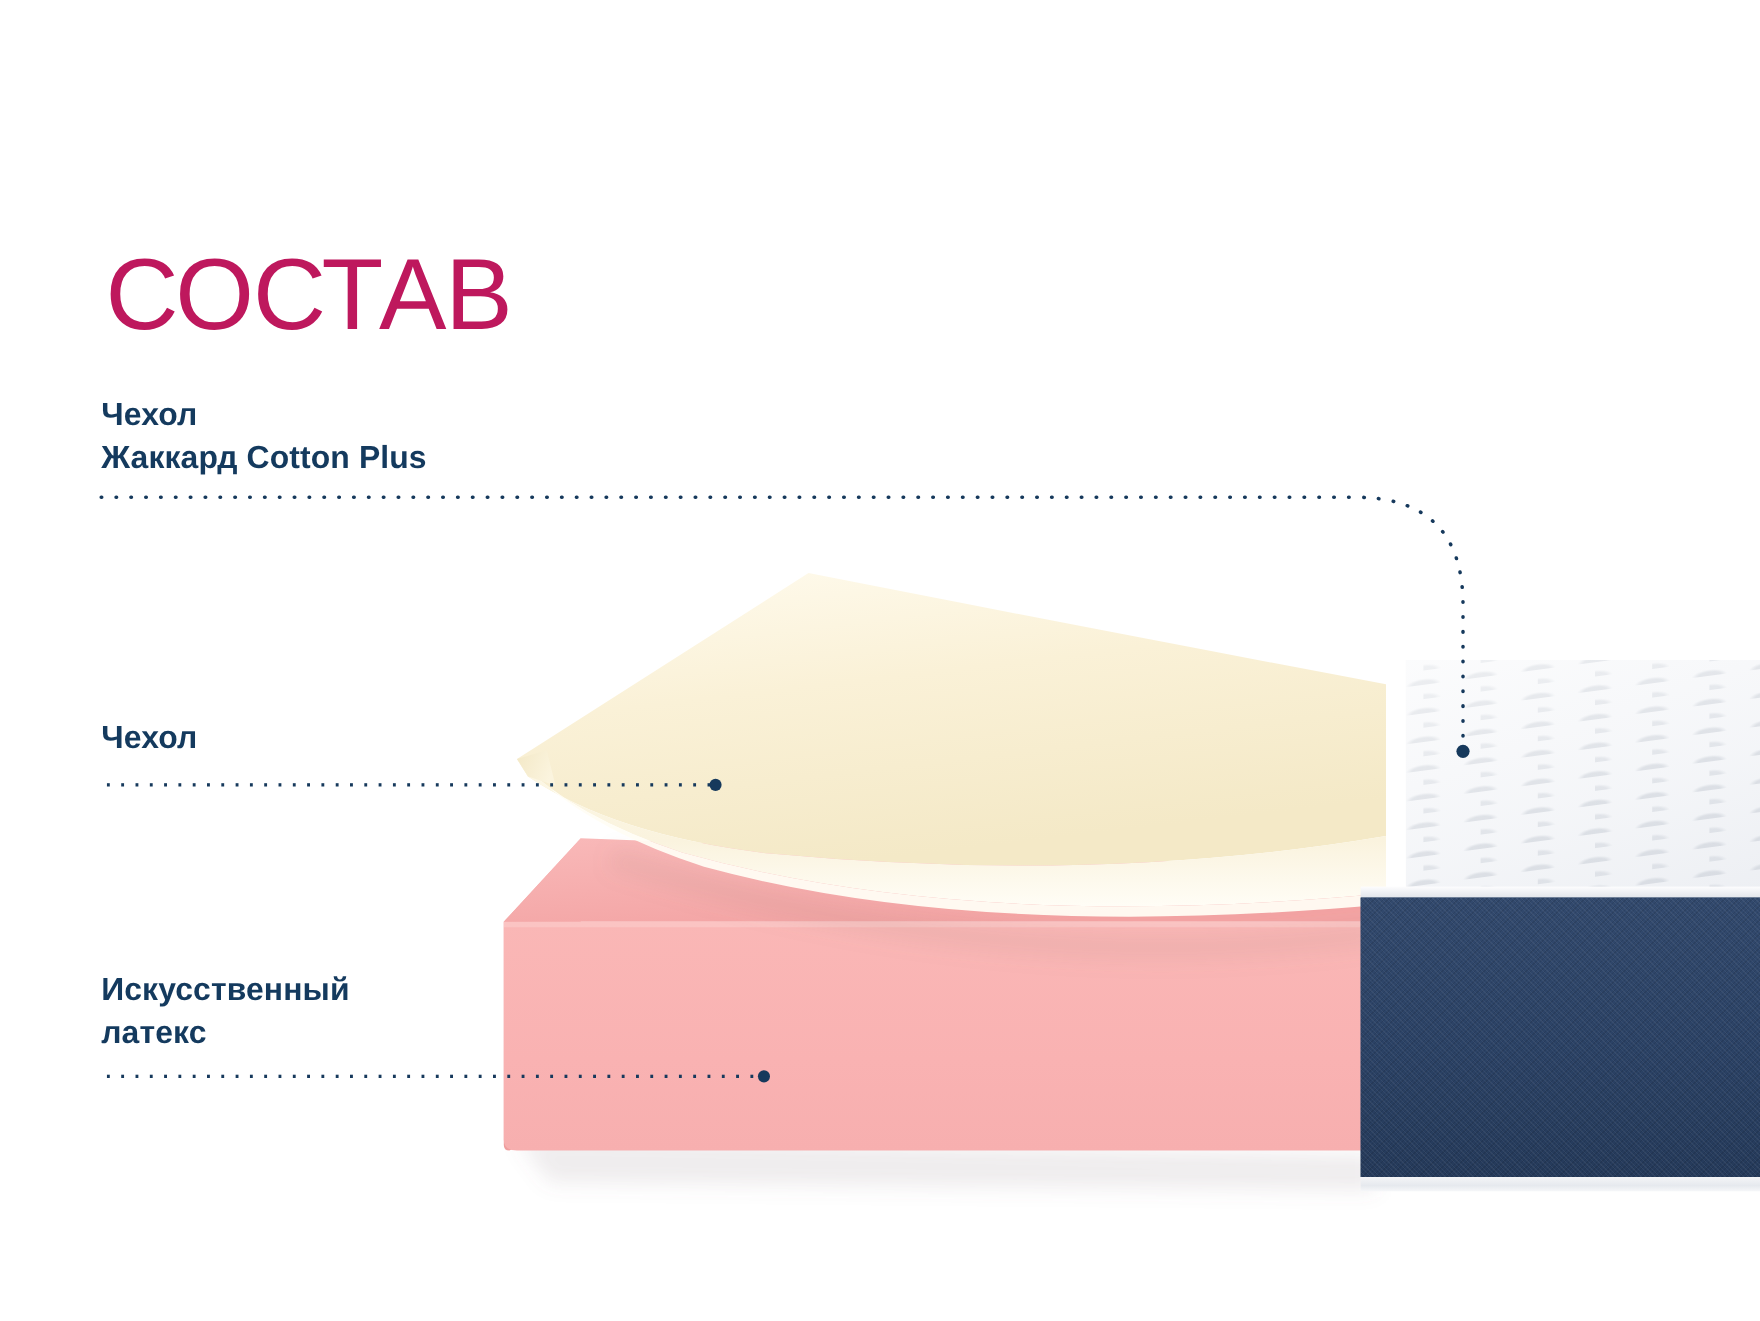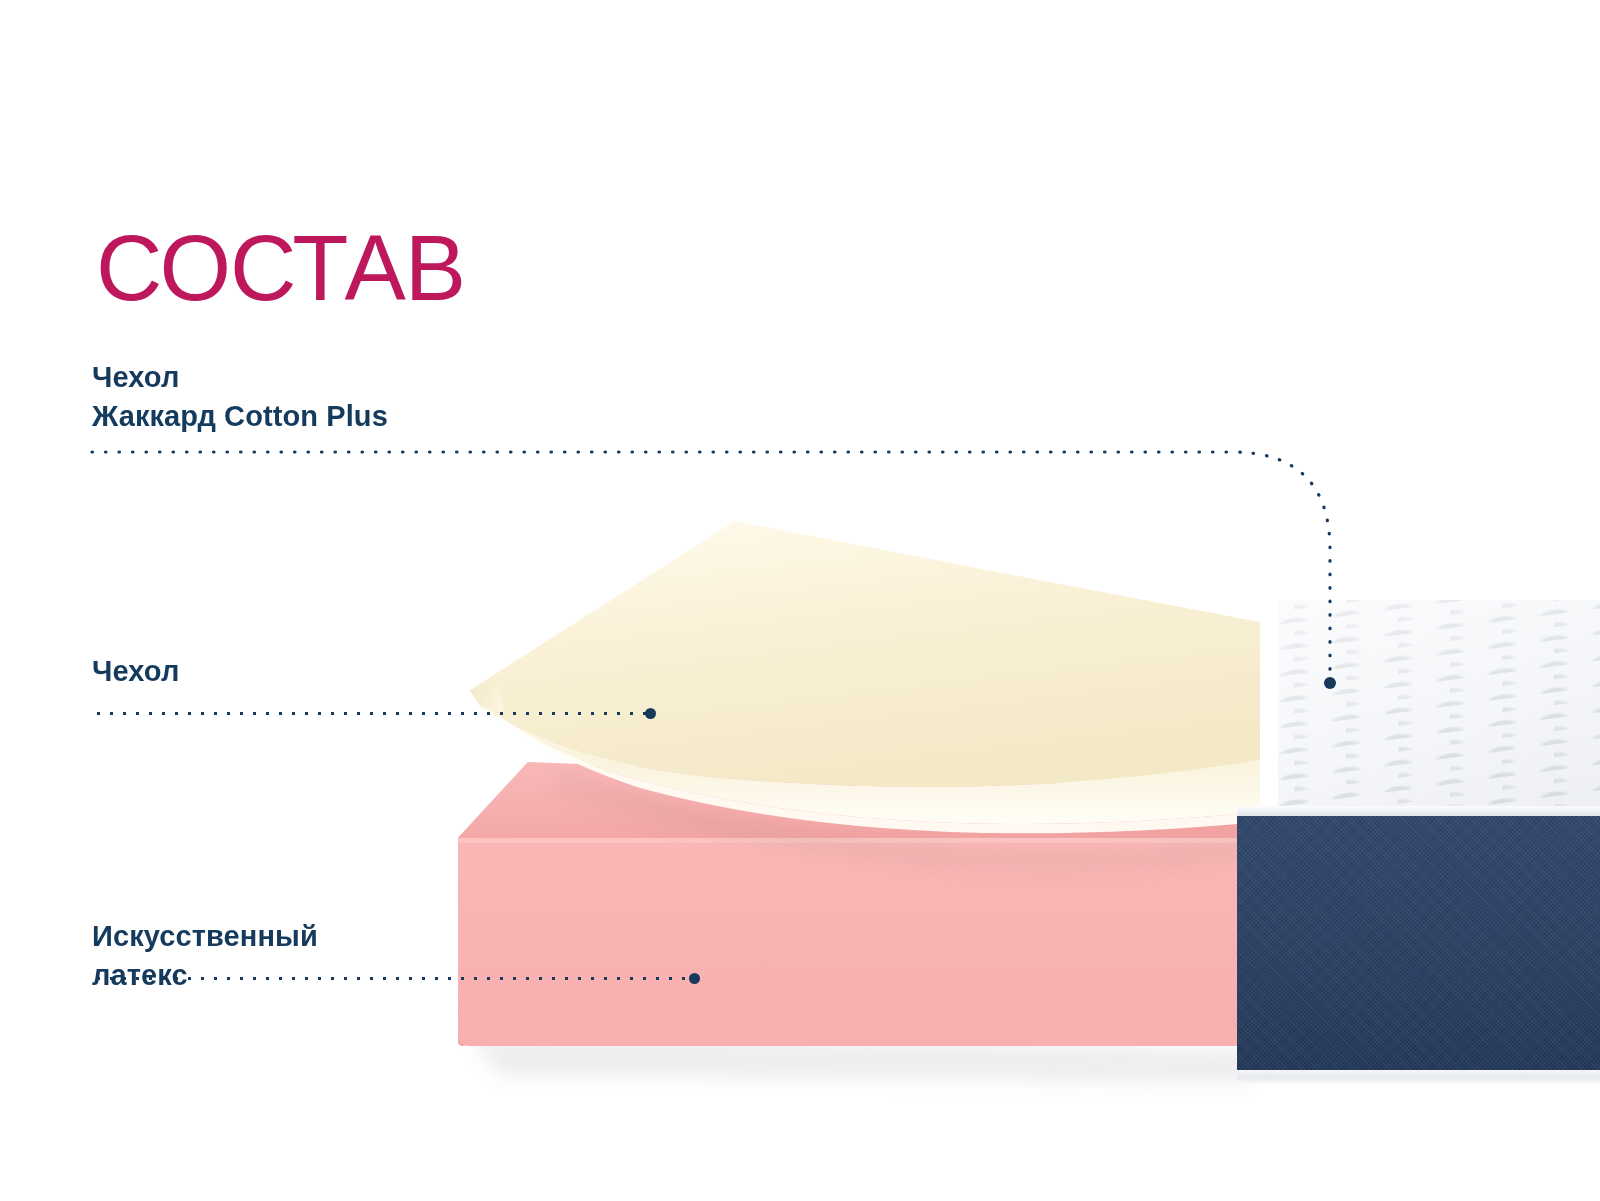--- a/index.html
+++ b/index.html
@@ -268,21 +268,21 @@
   </svg>
 
   <div class="callout" style="left:92px; top:652px;">
     <div class="callout-text">Чехол</div>
   </div>
   <div class="leader" style="left:92px; top:710px; width:560px;">
     <div class="leader-line"></div>
     <div class="leader-dot" style="left:553px;"></div>
   </div>
 
-  <div class="callout" style="left:92px; top:917px;">
+  <div class="callout" style="left:92px; top:881px;">
     <div class="callout-text">Искусственный
 латекс</div>
   </div>
   <div class="leader" style="left:92px; top:975px; width:604px;">
     <div class="leader-line"></div>
     <div class="leader-dot" style="left:597px;"></div>
   </div>
 
 </div>
 

